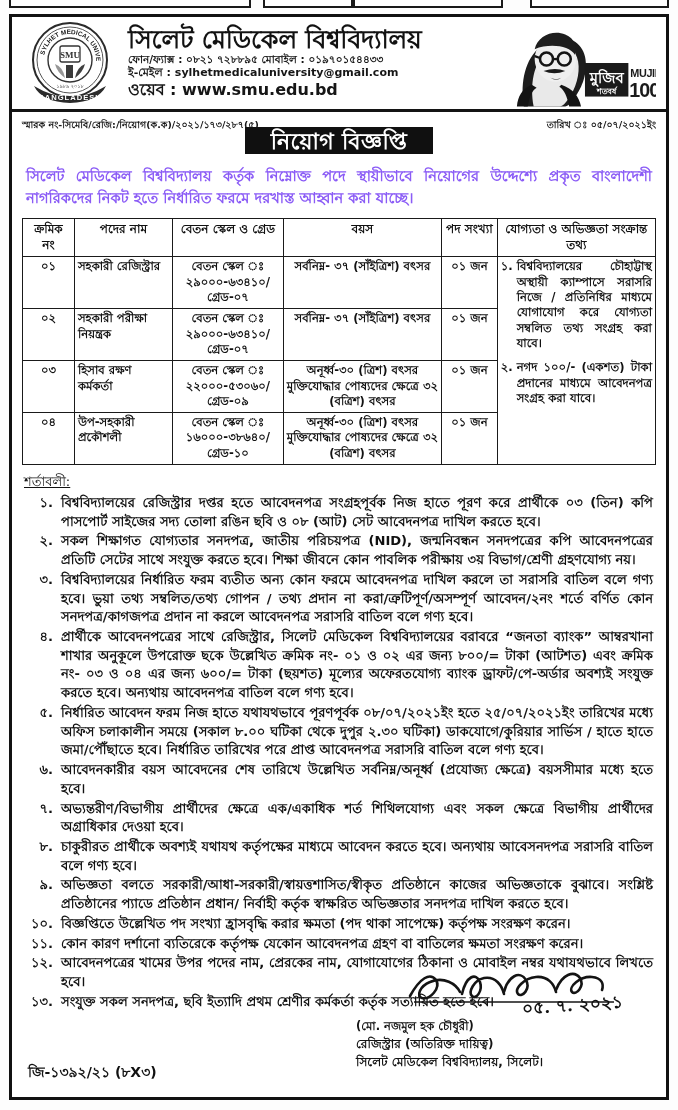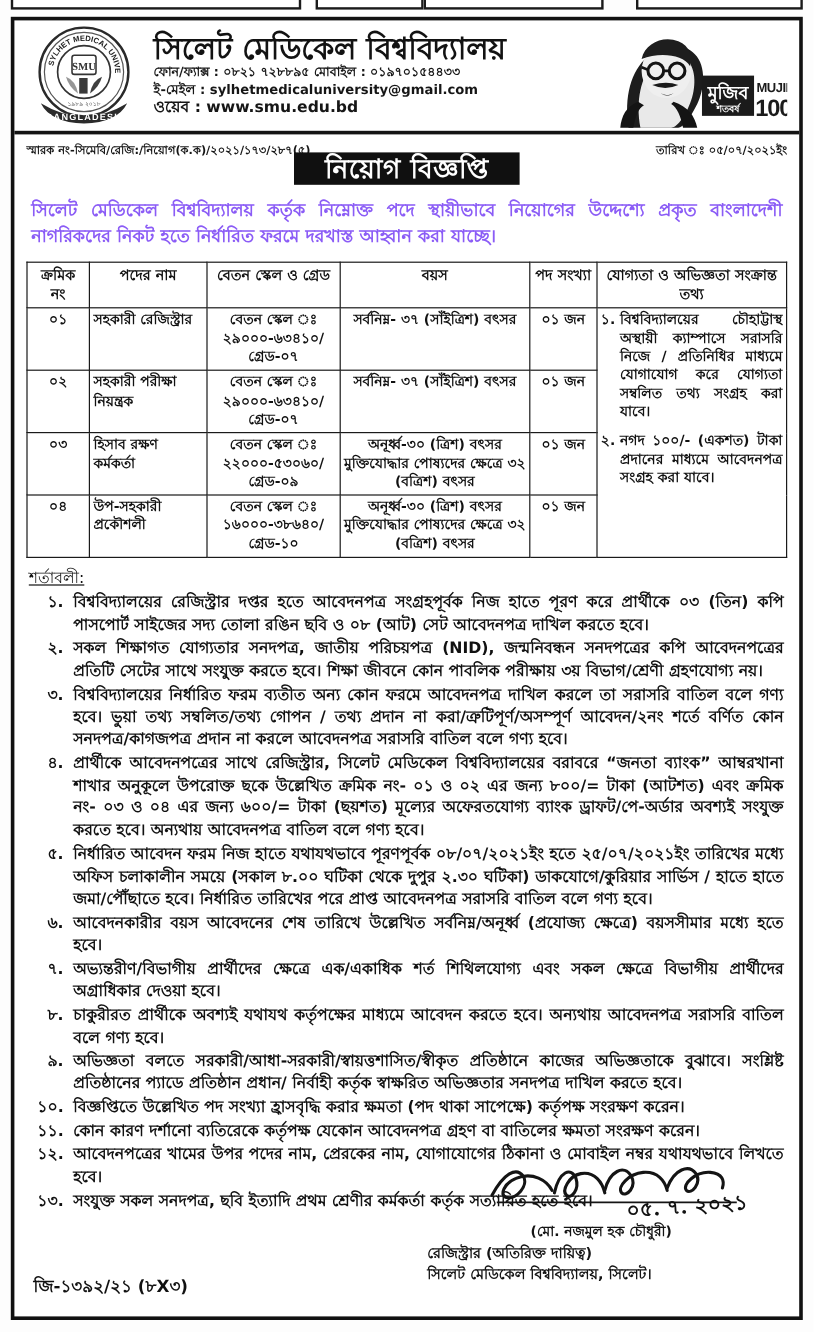--- a/index.html
+++ b/index.html
@@ -59,21 +59,21 @@
   .org-line {
     font-family: "DejaVu Sans", sans-serif;
     font-weight: 700;
     color: #161616;
     line-height: 1.28;
     white-space: nowrap;
   }
   .org-addr { font-size: 13.5px; }
   .org-phone { font-size: 10.5px; }
   .org-email { font-size: 11px; font-weight: 600; }
-  .org-web { font-size: 13px; font-weight: 600; }
+  .org-web { font-size: 16px; font-weight: 600; }
   .mujib-wrap {
     width: 150px; height: 92px;
     flex: 0 0 150px;
     position: relative;
     display: flex; align-items: flex-end; justify-content: flex-end;
     padding-right: 4px;
   }
 
   
   .memo-row {
@@ -206,21 +206,21 @@
     font-weight: 700;
     color: #111;
     transform: rotate(-4deg);
   }
   .sig-line {
     font-family: "DejaVu Sans", sans-serif;
     font-weight: 700;
     color: #141414;
     line-height: 1.5;
   }
-  .sig-name { font-size: 11.5px; text-align: center; }
+  .sig-name { font-size: 11.5px; }
   .sig-desig { font-size: 12px; font-weight: 600; }
   .sig-org { font-size: 12px; font-weight: 600; }
 
   .footer-code {
     position: absolute;
     left: 16px; bottom: 12px;
     font-family: "DejaVu Sans", sans-serif;
     font-size: 14px;
     font-weight: 700;
     color: #111;
@@ -410,21 +410,21 @@
       <li>
             <span class="num">৬.</span>
             <span class="txt">আবেদনকারীর বয়স আবেদনের শেষ তারিখে উল্লেখিত সর্বনিম্ন/অনূর্ধ্ব (প্রযোজ্য ক্ষেত্রে) বয়সসীমার মধ্যে হতে হবে।</span>
           </li>
       <li>
             <span class="num">৭.</span>
             <span class="txt">অভ্যন্তরীণ/বিভাগীয় প্রার্থীদের ক্ষেত্রে এক/একাধিক শর্ত শিথিলযোগ্য এবং সকল ক্ষেত্রে বিভাগীয় প্রার্থীদের অগ্রাধিকার দেওয়া হবে।</span>
           </li>
       <li>
             <span class="num">৮.</span>
-            <span class="txt">চাকুরীরত প্রার্থীকে অবশ্যই যথাযথ কর্তৃপক্ষের মাধ্যমে আবেদন করতে হবে। অন্যথায় আবেদনপত্র সরাসরি বাতিল বলে গণ্য হবে।</span>
+            <span class="txt">চাকুরীরত প্রার্থীকে অবশ্যই যথাযথ কর্তৃপক্ষের মাধ্যমে আবেদন করতে হবে। অন্যথায় আবেসনদপত্র সরাসরি বাতিল বলে গণ্য হবে।</span>
           </li>
       <li>
             <span class="num">৯.</span>
             <span class="txt">অভিজ্ঞতা বলতে সরকারী/আধা-সরকারী/স্বায়ত্তশাসিত/স্বীকৃত প্রতিষ্ঠানে কাজের অভিজ্ঞতাকে বুঝাবে। সংশ্লিষ্ট প্রতিষ্ঠানের প্যাডে প্রতিষ্ঠান প্রধান/ নির্বাহী কর্তৃক স্বাক্ষরিত অভিজ্ঞতার সনদপত্র দাখিল করতে হবে।</span>
           </li>
       <li>
             <span class="num">১০.</span>
             <span class="txt">বিজ্ঞপ্তিতে উল্লেখিত পদ সংখ্যা হ্রাসবৃদ্ধি করার ক্ষমতা (পদ থাকা সাপেক্ষে) কর্তৃপক্ষ সংরক্ষণ করেন।</span>
           </li>
       <li>

